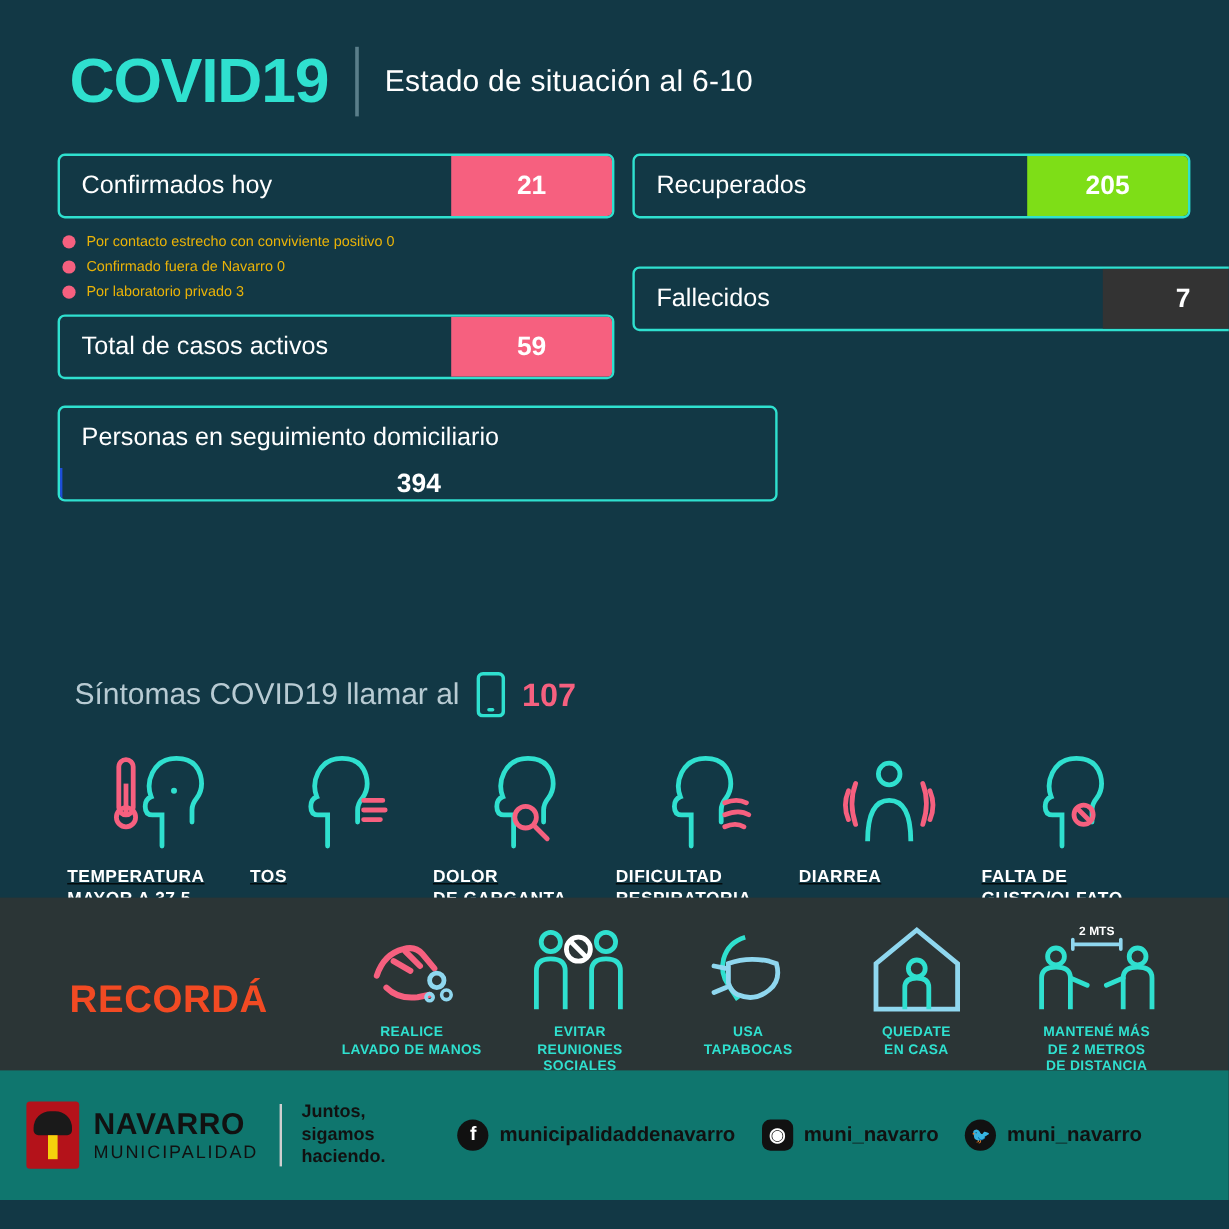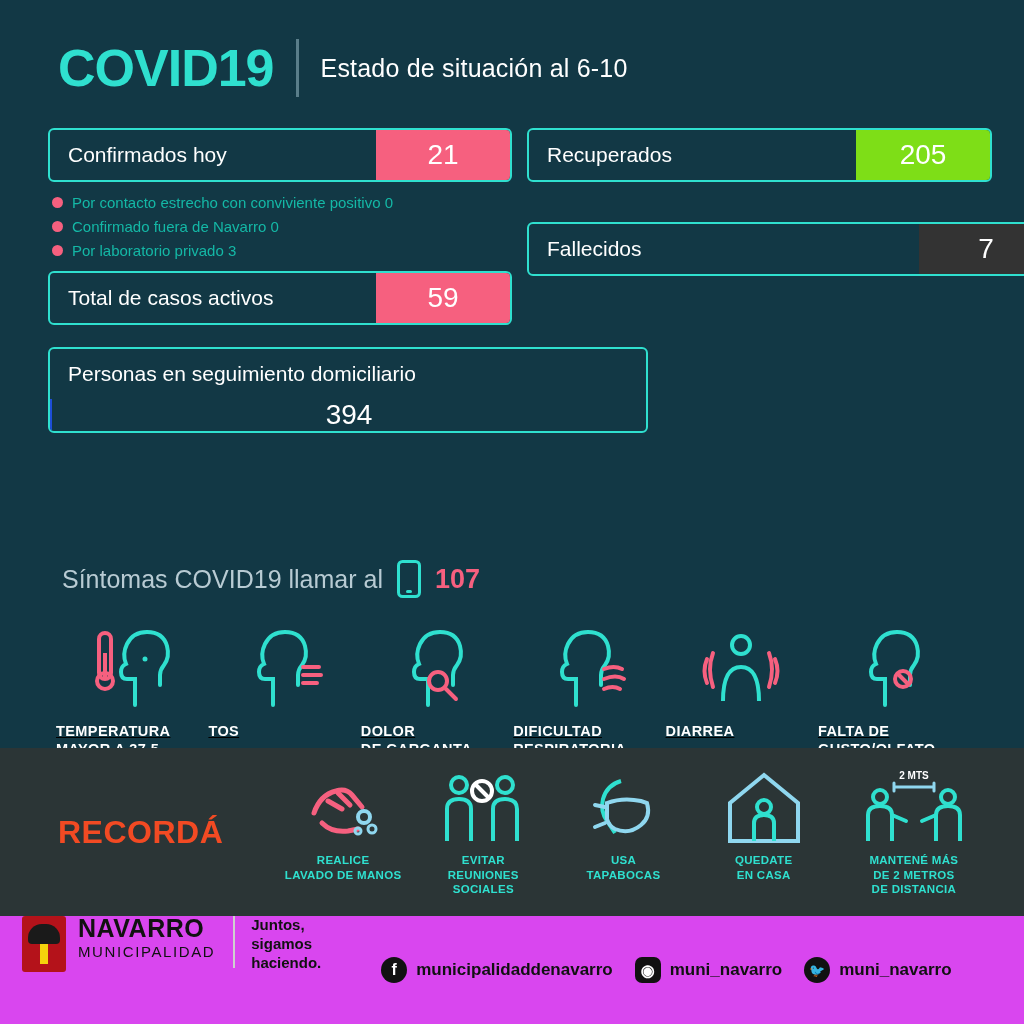--- a/index.html
+++ b/index.html
@@ -34,42 +34,42 @@
     background: transparent;
   }
   .card .label {
     color: #ffffff; font-size: 21px;
     padding: 13px 16px 13px 18px;
     display: flex; align-items: center;
     white-space: nowrap;
   }
   .card .value {
     display: flex; align-items: center; justify-content: center;
-    font-size: 28px; font-weight: normal;
+    font-size: 22px; font-weight: bold;
     min-width: 134px;
     color: #ffffff;
   }
   .v-pink { background: #f6607f; }
   .v-green { background: #7ede17; color: #153a1d; }
   .v-dark { background: #333333; }
   .v-none { background: transparent; }
 
   .left-col { position: absolute; left: 48px; top: 0; }
   .right-col { position: absolute; left: 527px; top: 0; }
 
   .bullets { margin: 12px 0 12px 4px; }
   .bullet {
     display: flex; align-items: center; gap: 9px;
     margin-bottom: 7px;
   }
   .dot {
     width: 11px; height: 11px; border-radius: 50%;
     background: #f6607f; flex: none;
   }
-  .bullet span { color: #14b8a6; font-size: 15px; }
+  .bullet span { color: #eab308; font-size: 12px; }
 
   
   .phone-line {
     display: flex; align-items: center; gap: 14px;
     padding-left: 62px;
   }
   .phone-label { color: #b8cbd3; font-size: 25px; }
   .phone-num { color: #f6607f; font-size: 27px; font-weight: bold; }
   .phone-ico { width: 24px; height: 38px; }
 
@@ -101,24 +101,24 @@
   .band-item { text-align: center; width: 130px; }
   .band-item .ico { height: 78px; display: flex; align-items: flex-end; justify-content: center; }
   .band-item .cap {
     color: #2fe0cf; font-size: 11.5px; font-weight: bold;
     line-height: 1.3; margin-top: 8px; white-space: pre-line;
     letter-spacing: .3px;
   }
 
   
   .footer {
-    position: absolute; left: 0; top: 916px;
+    position: absolute; left: 0; top: 892px;
     width: 1024px; height: 108px;
-    background: #d946ef;
-    display: flex; 
+    background: #0f766e;
+    display: flex; align-items: center;
   }
   .crest {
     width: 44px; height: 56px; margin-left: 22px;
     background: #b4121a; border-radius: 3px;
     position: relative; overflow: hidden;
   }
   .crest:before {
     content: ""; position: absolute; left: 6px; top: 8px;
     width: 32px; height: 20px; background: #1a1a1a;
     border-radius: 14px 14px 4px 4px;

